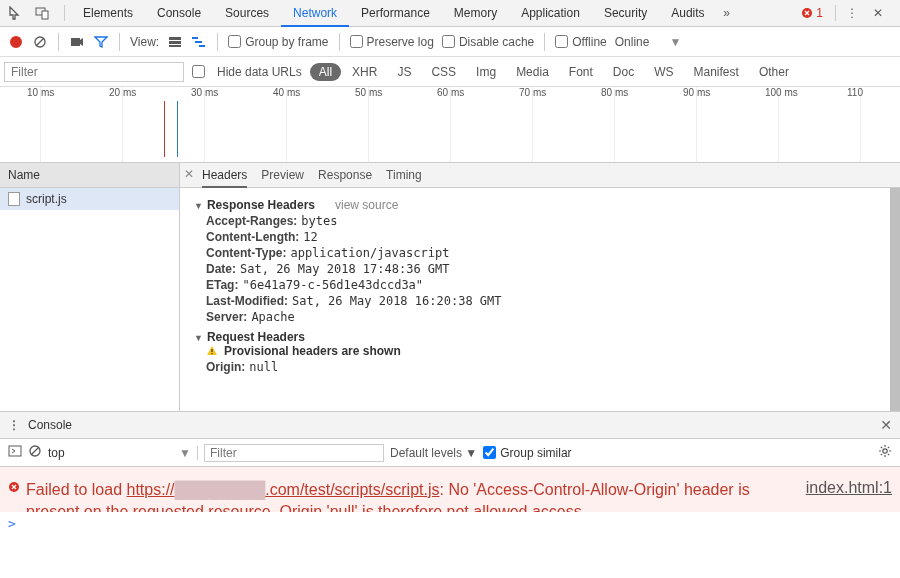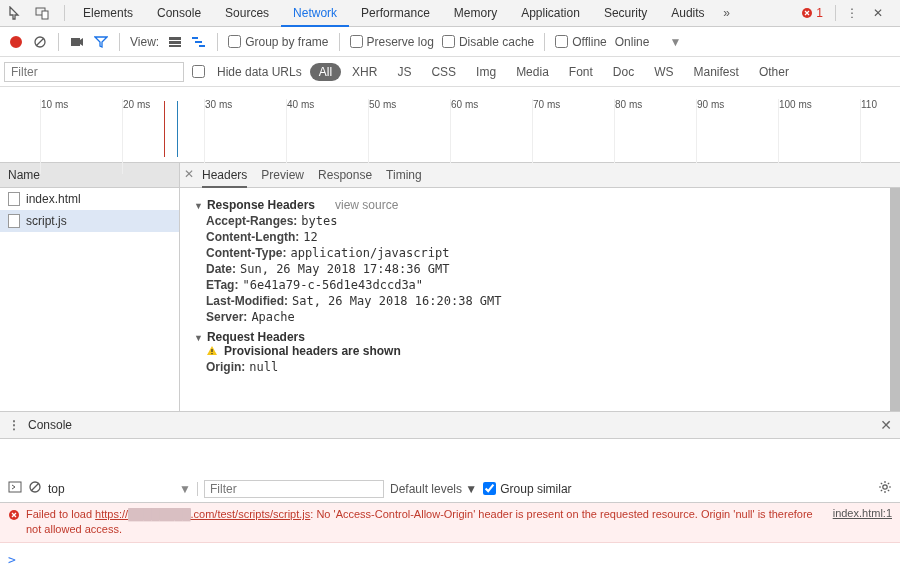--- a/index.html
+++ b/index.html
@@ -22,21 +22,21 @@
 .toolbar .chk { display: flex; align-items: center; gap: 4px; color: #555; }
 .toolbar .chk input { margin: 0; }
 
 .filter-row { height: 30px; display: flex; align-items: center; padding: 0 4px; border-bottom: 1px solid #ddd; gap: 8px; }
 .filter-row input.filter-box { width: 180px; height: 20px; border: 1px solid #ccc; padding: 0 6px; font-size: 12px; color: #999; }
 .filter-row .chk { display: flex; align-items: center; gap: 12px; color: #555; }
 .filter-row .type-pill { padding: 2px 9px; color: #555; cursor: pointer; }
 .filter-row .type-pill.active { background: #6a6a6a; color: #fff; border-radius: 10px; }
 
 .timeline { height: 76px; border-bottom: 1px solid #ccc; position: relative; background: #fff; }
-.timeline .tick { position: absolute; top: 12px; font-size: 10px; color: #555; border-left: 1px solid #eee; height: 100%; padding-left: 18px; }
+.timeline .tick { position: absolute; top: 0; font-size: 10px; color: #555; border-left: 1px solid #eee; height: 100%; padding-left: 4px; }
 .timeline .tick span { position: relative; left: -18px; }
 .timeline .marker-range { position: absolute; top: 14px; left: 164px; width: 14px; height: 56px; border-left: 1px solid #c0392b; border-right: 1px solid #2980b9; }
 
 .main { display: flex; height: 249px; border-bottom: 1px solid #ccc; }
 .reqlist { width: 180px; border-right: 1px solid #ccc; display: flex; flex-direction: column; }
 .reqlist .hdr { height: 25px; line-height: 25px; padding: 0 8px; border-bottom: 1px solid #ccc; color: #333; background: #e5e5e5; }
 .reqlist .row { height: 22px; line-height: 22px; padding: 0 8px; display: flex; align-items: center; gap: 6px; cursor: pointer; }
 .reqlist .row.sel { background: #dde7f5; }
 .reqlist .row .file-ico { width: 12px; height: 14px; border: 1px solid #999; background: #fff; }
 .reqlist .bottom { margin-top: auto; border-top: 1px solid #ccc; padding: 6px 8px; color: #666; font-size: 11px; }
@@ -56,28 +56,28 @@
 .warn-line { display: flex; align-items: center; gap: 6px; margin-left: 12px; font-weight: bold; color: #333; }
 .warn-line svg { flex-shrink: 0; }
 .vscroll-shadow { position: absolute; right: 0; top: 0; width: 10px; height: 100%; background: #bfbfbf; }
 
 .console-hdr { height: 27px; display: flex; align-items: center; padding: 0 8px; border-bottom: 1px solid #ccc; background: #f3f3f3; gap: 8px; }
 .console-hdr .dots { color: #666; font-weight: bold; cursor: pointer; }
 .console-hdr .title { color: #333; }
 .console-hdr .spacer { flex: 1; }
 .console-hdr .x { color: #666; cursor: pointer; font-size: 14px; }
 
-.console-tb { height: 28px; display: flex; align-items: center; padding: 0 8px; border-bottom: 1px solid #ccc; gap: 6px; margin-top: 36px; }
+.console-tb { height: 28px; display: flex; align-items: center; padding: 0 8px; border-bottom: 1px solid #ccc; gap: 6px; }
 .console-tb input.cf { width: 180px; border: 1px solid #ccc; height: 18px; padding: 0 5px; font-size: 12px; }
 .console-tb .lvl { color: #555; }
 .console-tb .chk { display: flex; align-items: center; gap: 4px; }
 .console-tb .spacer { flex: 1; }
 
 .console-msgs { height: 45px; overflow: hidden; }
-.err-msg { background: #fff0f0; padding: 4px 8px; display: flex; align-items: flex-start; font-family: Consolas, monospace; font-size: 11px; color: #c0392b; border-bottom: 1px solid #f5d6d6; }
+.err-msg { background: #fff0f0; padding: 12px 8px; display: flex; align-items: flex-start; font-family: Consolas, monospace; font-size: 16px; color: #c0392b; border-bottom: 1px solid #f5d6d6; }
 .err-msg .body { flex: 1; line-height: 1.4; }
 .err-msg .src { color: #555; text-decoration: underline; margin-left: 10px; white-space: nowrap; }
 .err-msg a.url { color: #c0392b; text-decoration: underline; }
 .err-msg .redact { background: #d9bfc2; color: #d9bfc2; border-radius: 2px; }
 .prompt { color: #367cf1; padding: 4px 8px; font-family: Consolas, monospace; font-size: 13px; }
 </style>
 </head>
 <body>
 
 <div class="top-tabs">
@@ -214,24 +214,20 @@
       <div class="tick" style="left: 778px;"><span>100 ms</span></div>
       <div class="tick" style="left: 860px;"><span>110</span></div>
     </div>
   <div class="marker-range"></div>
 </div>
 
 <div class="main">
   <div class="reqlist">
     <div class="hdr">Name</div>
     <div id="req-rows">
-        <div class="row">
-          <div class="file-ico"></div>
-          <span>index.html</span>
-        </div>
         <div class="row sel">
           <div class="file-ico"></div>
           <span>script.js</span>
         </div>
       </div>
   </div>
   <div class="detail">
     <div class="detail-tabs">
       <span style="position:absolute;left:4px;top:4px;color:#888;cursor:pointer">✕</span>
       <div id="dtabs" style="display:flex;gap:14px">
@@ -241,21 +237,21 @@
           <span class="dtab">Timing</span>
         </div>
     </div>
     <div class="detail-body">
       <div class="sect">
         <span class="sect-title"><span>Response Headers</span><span class="view-src">view source</span></span>
         <div id="resp-hdrs">
             <div class="kv"><span class="k">Accept-Ranges:</span><span class="v">bytes</span></div>
             <div class="kv"><span class="k">Content-Length:</span><span class="v">12</span></div>
             <div class="kv"><span class="k">Content-Type:</span><span class="v">application/javascript</span></div>
-            <div class="kv"><span class="k">Date:</span><span class="v">Sun, 26 May 2018 17:48:36 GMT</span></div>
+            <div class="kv"><span class="k">Date:</span><span class="v">Sat, 26 May 2018 17:48:36 GMT</span></div>
             <div class="kv"><span class="k">ETag:</span><span class="v">"6e41a79-c-56d1e43dccd3a"</span></div>
             <div class="kv"><span class="k">Last-Modified:</span><span class="v">Sat, 26 May 2018 16:20:38 GMT</span></div>
             <div class="kv"><span class="k">Server:</span><span class="v">Apache</span></div>
           </div>
       </div>
       <div class="sect">
         <span class="sect-title">Request Headers</span>
         <div class="warn-line">
           <svg width="12" height="12" viewBox="0 0 12 12">
               <path d="M6 1 L11 10 L1 10 Z" fill="#f5c518"></path>

